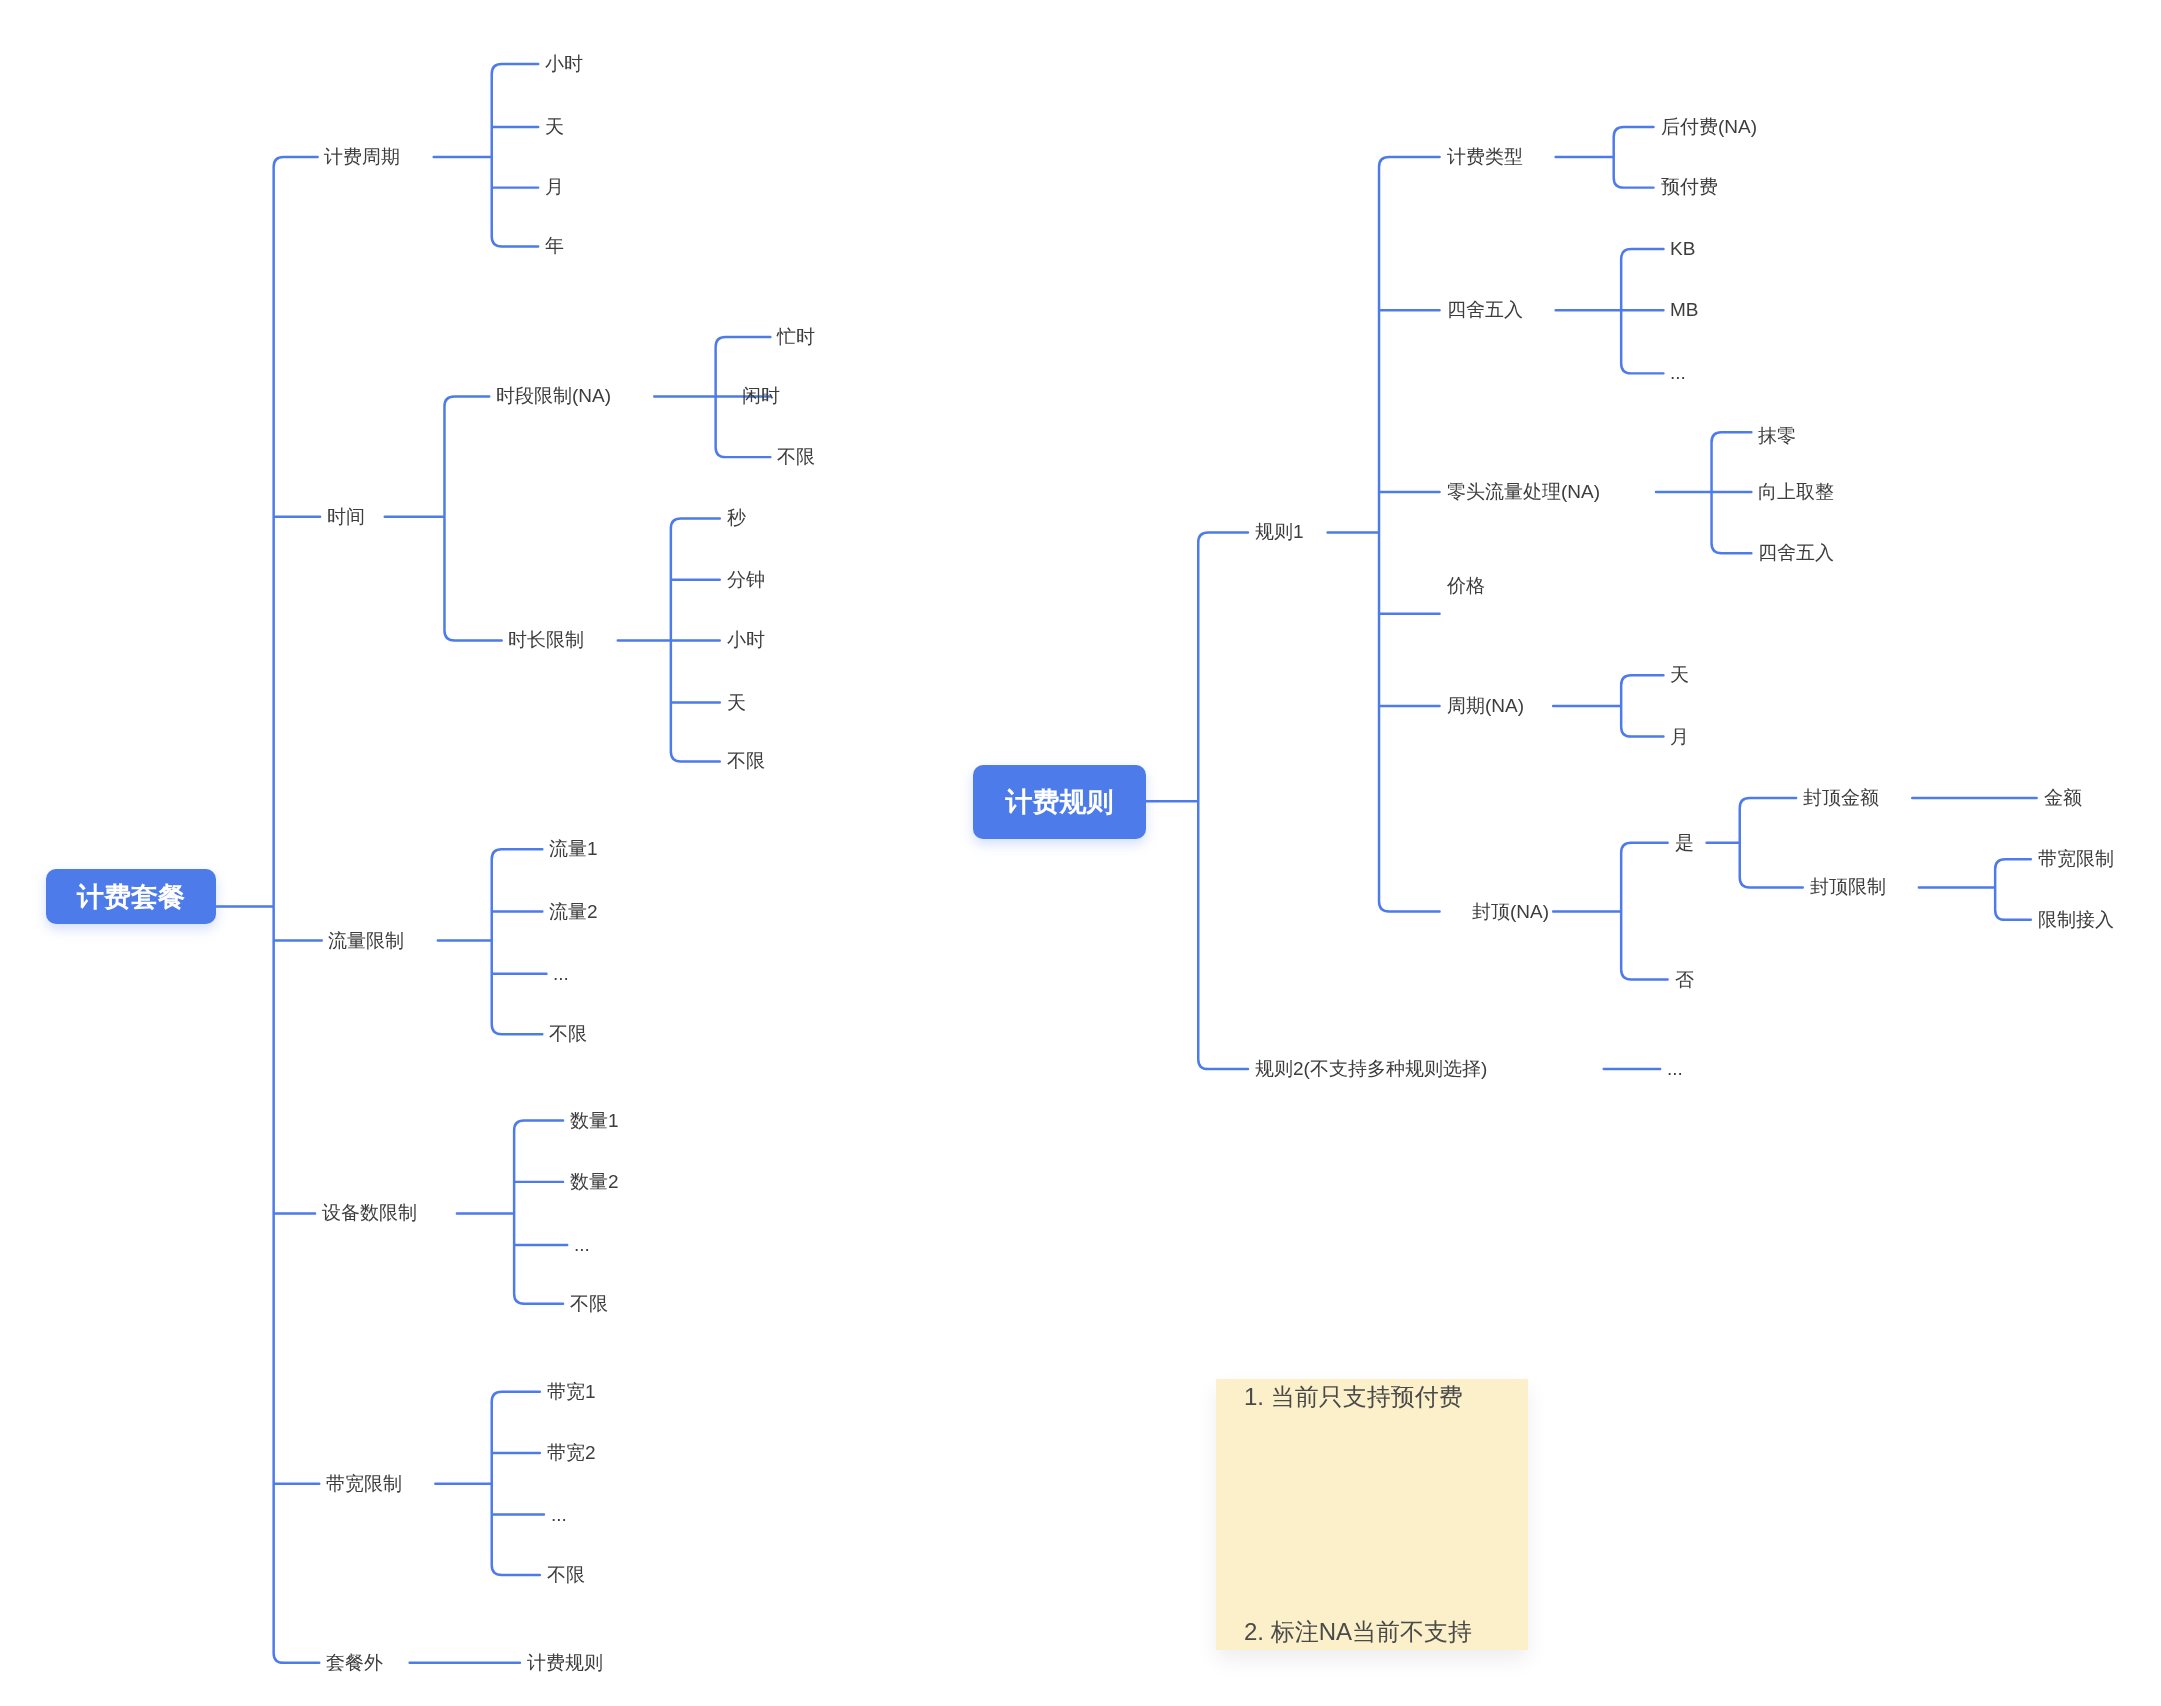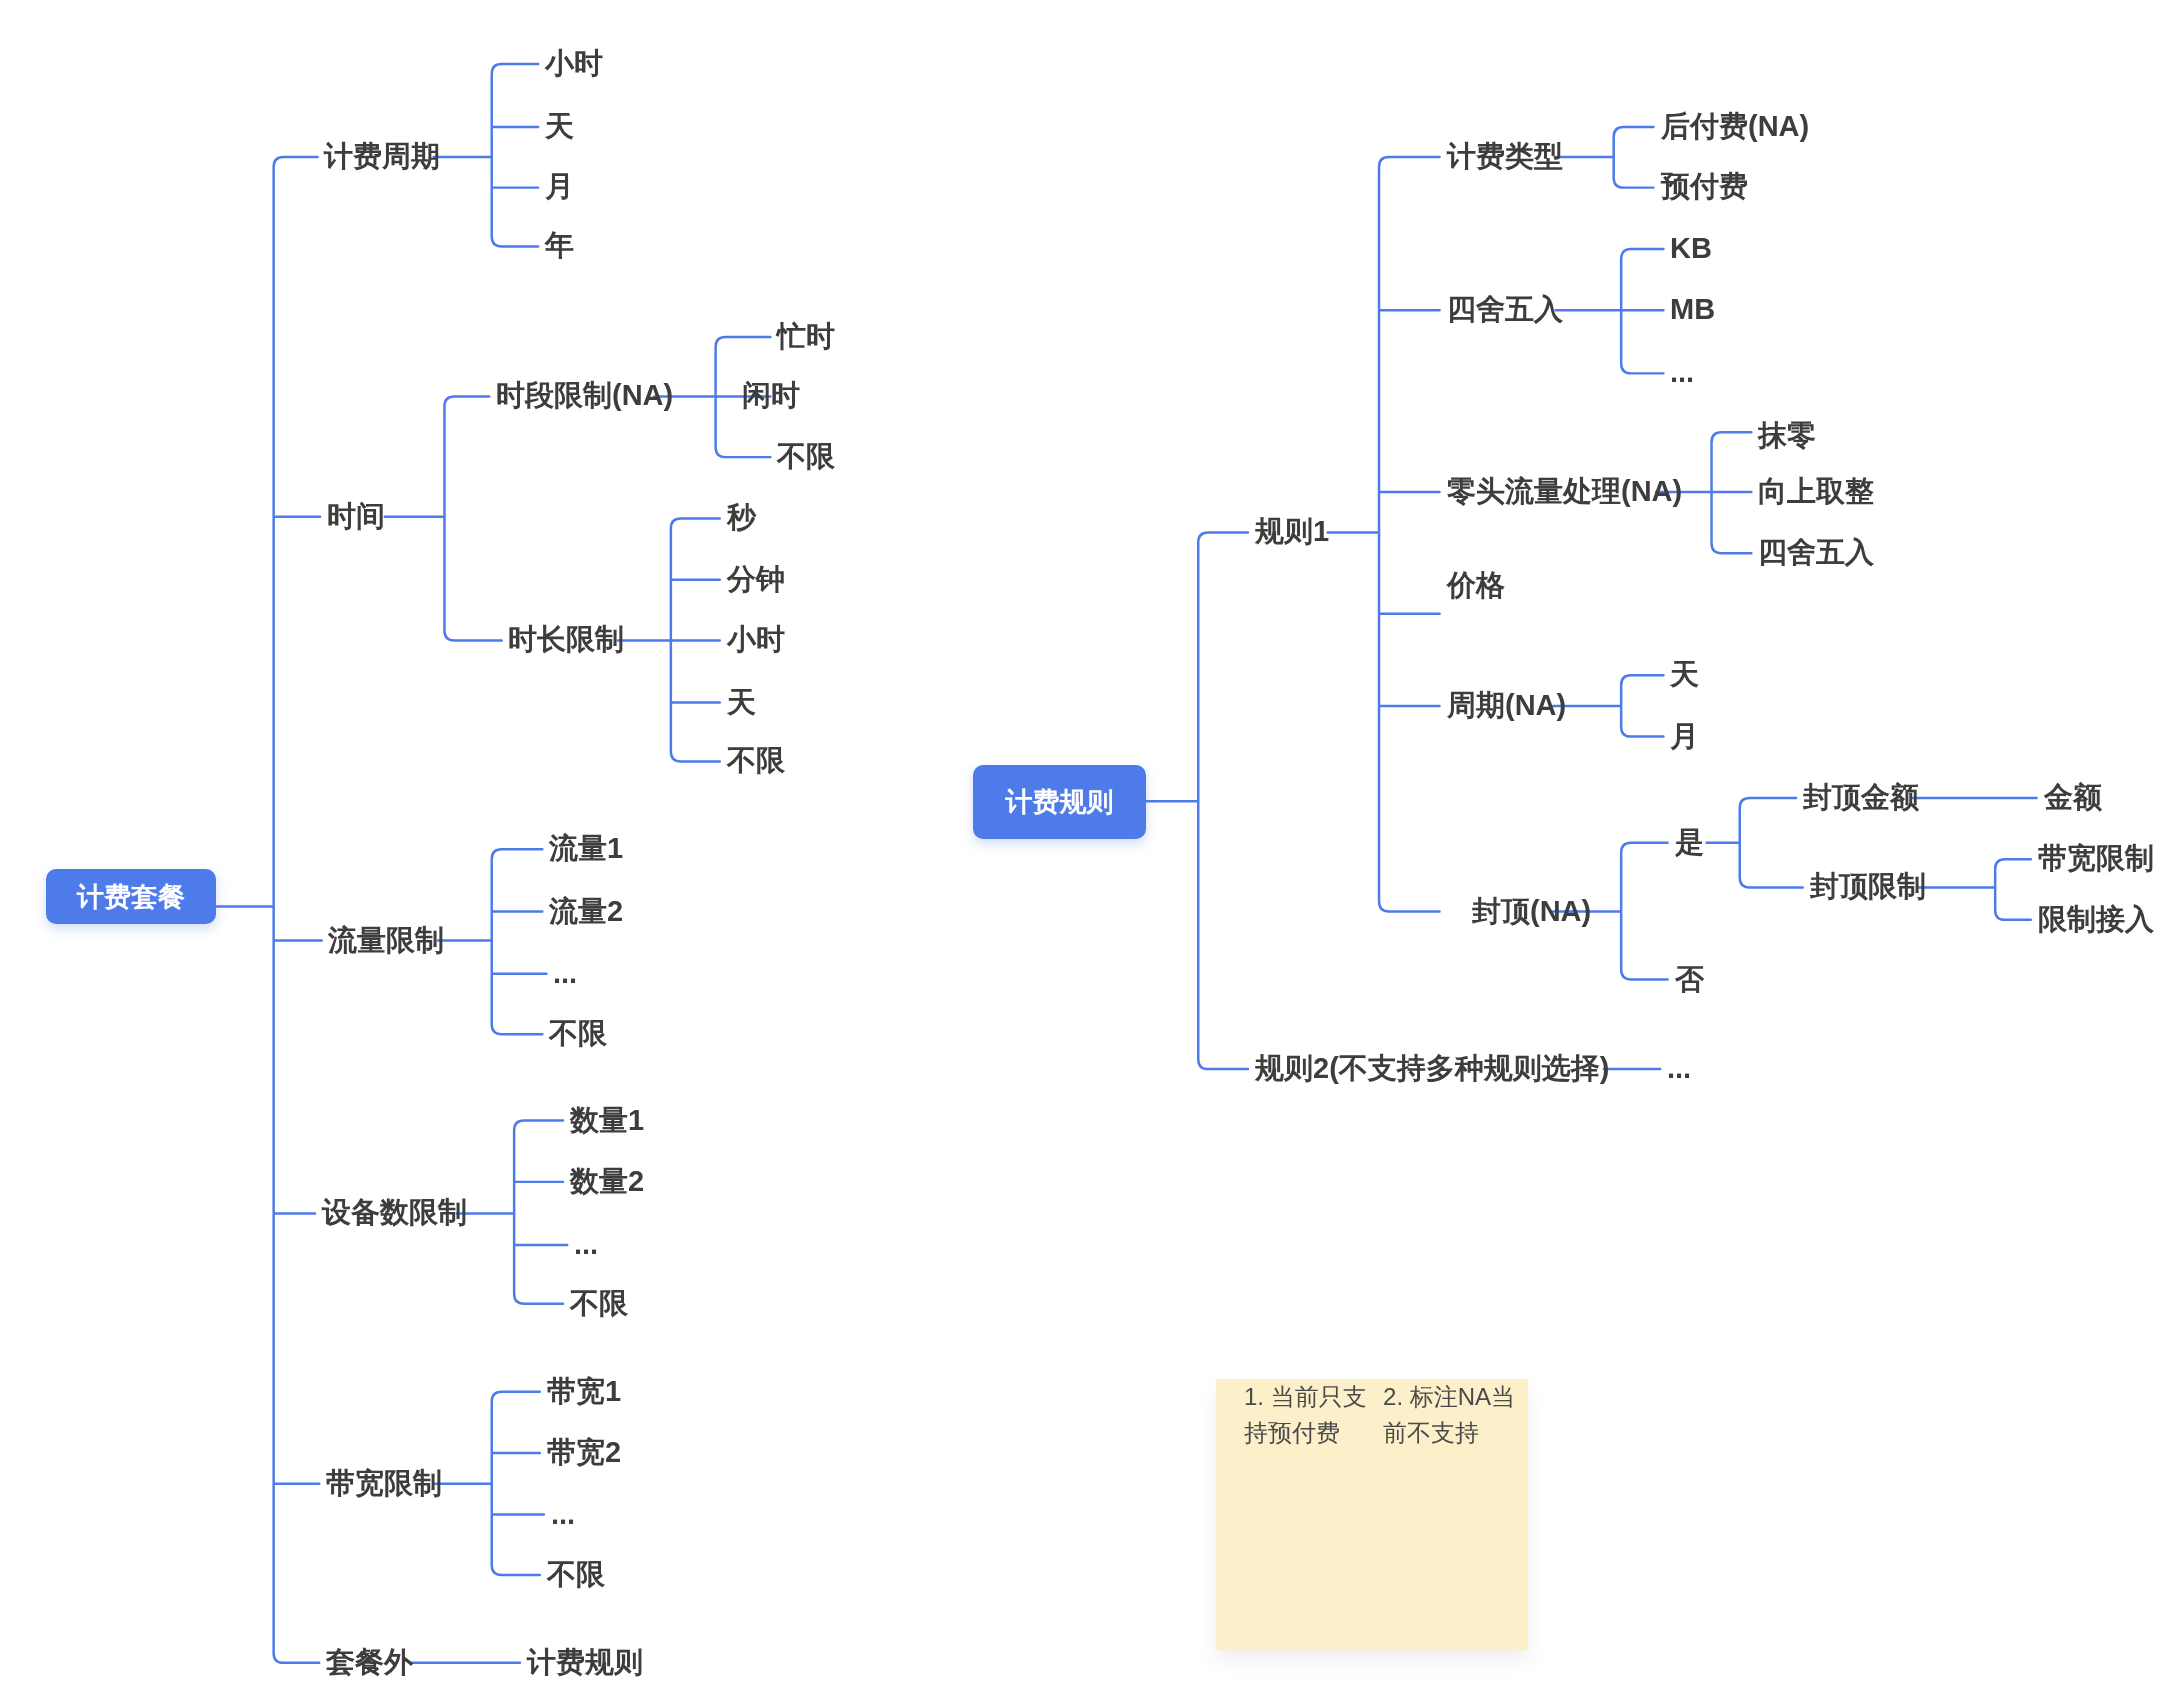--- a/index.html
+++ b/index.html
@@ -8,32 +8,32 @@
     --note-bg:#fbf0c9;
     --note-text:#4a4a4a;
   }
   *{margin:0;padding:0;box-sizing:border-box;}
   body{background:#ffffff;font-family:"Liberation Sans","DejaVu Sans",sans-serif;}
   .canvas{position:relative;width:2161px;height:1707px;background:#ffffff;overflow:hidden;}
   svg.links{position:absolute;left:0;top:0;color:var(--accent);}
   svg.links path{fill:none;stroke:currentColor;stroke-width:3;stroke-linecap:round;}
   .node{
     position:absolute;transform:translateY(-50%);
-    font-size:29px;line-height:1.15;color:var(--node-text);
-    white-space:nowrap;cursor:default;font-weight:bold;
+    font-size:19px;line-height:1.15;color:var(--node-text);
+    white-space:nowrap;cursor:default;
   }
   .root{
     position:absolute;display:flex;align-items:center;justify-content:center;
     background:var(--accent);color:#ffffff;font-size:27px;font-weight:bold;
     border-radius:10px;box-shadow:0 5px 11.6px rgba(77,123,234,0.25);
     white-space:nowrap;
   }
   .note{
     position:absolute;background:var(--note-bg);
-    display:flex;flex-direction:row;justify-content:space-between;
+    display:flex;flex-direction:column;justify-content:space-between;
     padding-left:28px;box-shadow:0 10px 20px rgba(0,0,0,0.07);
   }
   .note span{font-size:24px;color:var(--note-text);line-height:1.5;}
 </style>
 </head>
 <body>
 
 <div class="canvas">
 
   <svg class="links" width="2161" height="1707" viewBox="0 0 2606 2058">

